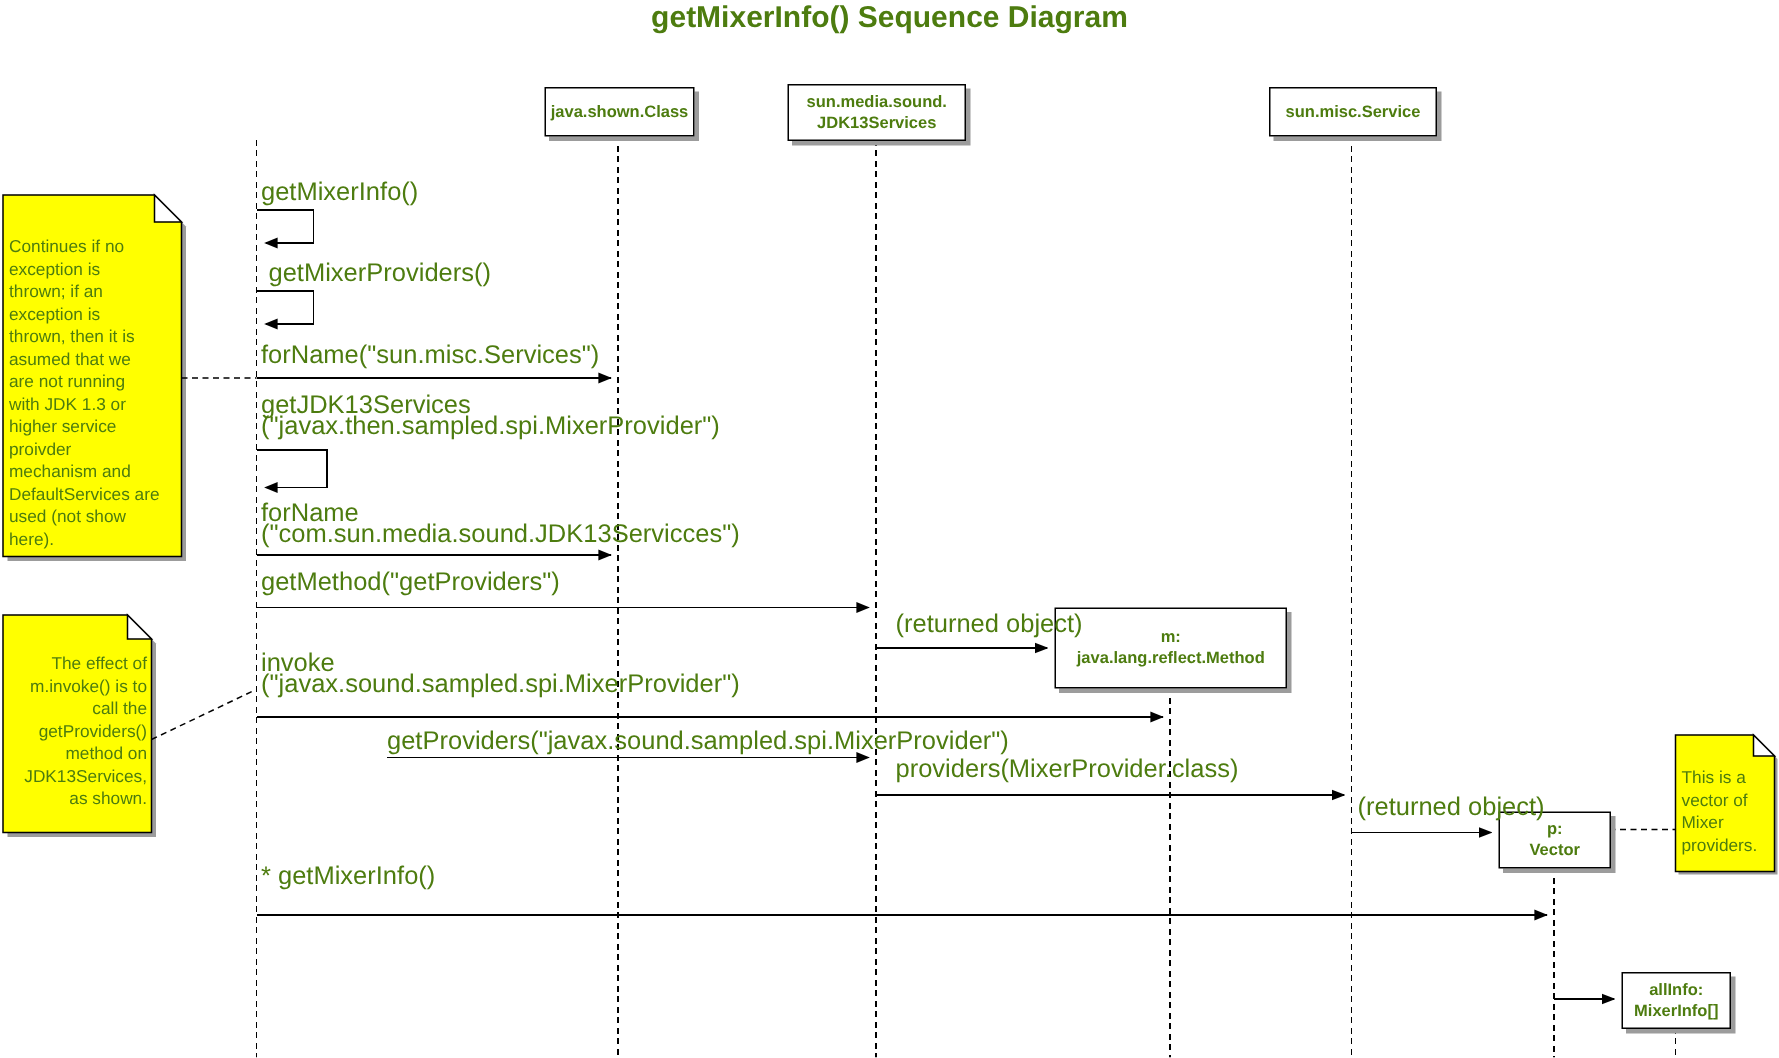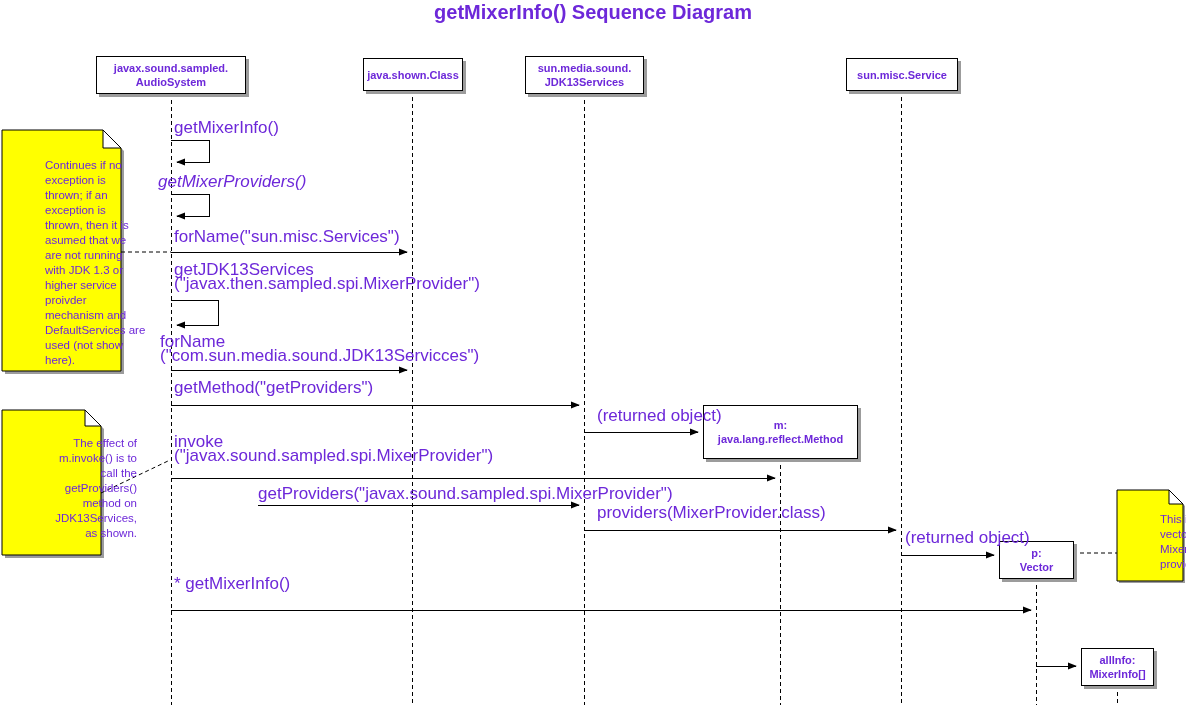--- a/index.html
+++ b/index.html
@@ -1,18 +1,18 @@
 <!DOCTYPE html>
 <html><head>
 <meta charset="utf-8">
 <style>
   html,body { margin:0; padding:0; background:#ffffff; }
   .canvas {
     position:relative; width:1186px; height:705px; background:#ffffff;
-    font-family:"Liberation Sans","DejaVu Sans",sans-serif; color:#6d28d9;
+    font-family:"Liberation Sans","DejaVu Sans",sans-serif; color:#4d7c0f;
     overflow:hidden;
   }
   svg.layer { position:absolute; left:0; top:0; }
   .lifeline { stroke:#000; stroke-width:1; stroke-dasharray:4 3; shape-rendering:crispEdges; }
   .arrow    { stroke:#000; stroke-width:1; fill:none; shape-rendering:crispEdges; }
   .dash     { stroke:#000; stroke-width:1; stroke-dasharray:4 3; fill:none; }
   .nshadow  { fill:#9c9c9c; stroke:none; }
   .nbody    { fill:#ffff00; stroke:#000; stroke-width:1; }
   .nfold    { fill:#ffffff; stroke:#000; stroke-width:1; }
   .title {
@@ -22,21 +22,21 @@
   .pbox, .obox {
     position:absolute; background:#ffffff; border:1px solid #000;
     box-shadow:3px 3px 0 #9c9c9c; display:flex; align-items:center; justify-content:center;
     text-align:center; font-weight:bold; font-size:11px; line-height:14px;
     white-space:pre-line;
   }
   .mlabel {
     position:absolute; font-size:17px; line-height:14px; white-space:pre-line;
   }
   .ntext {
-    position:absolute; font-size:11.5px; line-height:15px; white-space:pre-line;margin-left:39px;
+    position:absolute; font-size:11.5px; line-height:15px; white-space:pre-line;
   }
 </style>
 </head>
 <body>
 
 <div class="canvas">
 
   <svg class="layer" width="1186" height="705">
     <defs>
       <marker id="ah" viewBox="0 0 10 10" markerWidth="9" markerHeight="9" refX="9" refY="5" orient="auto">
@@ -79,40 +79,38 @@
     <path class="nbody" d="M1117,490 L1169,490 L1183,504 L1183,581 L1117,581 Z"></path>
     <path class="nfold" d="M1169,490 L1169,504 L1183,504 Z"></path>
 
     <line class="dash" x1="121" y1="252" x2="171" y2="252"></line>
     <line class="dash" x1="101" y1="493" x2="168" y2="461"></line>
     <line class="dash" x1="1073" y1="553" x2="1117" y2="553"></line>
   </svg>
 
   <div class="title">getMixerInfo() Sequence Diagram</div>
 
-  <div class="pbox" style="left:96px;  top:56px; width:148px; height:36px;">javax.sound.sampled.
-AudioSystem</div>
   <div class="pbox" style="left:363px; top:58px; width:98px;  height:31px;">java.shown.Class</div>
   <div class="pbox" style="left:525px; top:56px; width:117px; height:36px;">sun.media.sound.
 JDK13Services</div>
   <div class="pbox" style="left:846px; top:58px; width:110px; height:31px;">sun.misc.Service</div>
 
   <div class="obox" style="left:703px;  top:405px; width:153px; height:52px;">m:
 java.lang.reflect.Method</div>
   <div class="obox" style="left:999px;  top:541px; width:73px;  height:36px;">p:
 Vector</div>
   <div class="obox" style="left:1081px; top:648px; width:71px;  height:36px;">allInfo:
 MixerInfo[]</div>
 
   <div class="mlabel" style="left:174px; top:121px;">getMixerInfo()</div>
-  <div class="mlabel" style="left:158px; top:175px;font-style:italic;">getMixerProviders()</div>
+  <div class="mlabel" style="left:179px; top:175px;">getMixerProviders()</div>
   <div class="mlabel" style="left:174px; top:230px;">forName("sun.misc.Services")</div>
   <div class="mlabel" style="left:174px; top:263px;">getJDK13Services
 ("javax.then.sampled.spi.MixerProvider")</div>
-  <div class="mlabel" style="left:160px; top:335px;">forName
+  <div class="mlabel" style="left:174px; top:335px;">forName
 ("com.sun.media.sound.JDK13Servicces")</div>
   <div class="mlabel" style="left:174px; top:381px;">getMethod("getProviders")</div>
   <div class="mlabel" style="left:597px; top:409px;">(returned object)</div>
   <div class="mlabel" style="left:174px; top:435px;">invoke
 ("javax.sound.sampled.spi.MixerProvider")</div>
   <div class="mlabel" style="left:258px; top:487px;">getProviders("javax.sound.sampled.spi.MixerProvider")</div>
   <div class="mlabel" style="left:597px; top:506px;">providers(MixerProvider.class)</div>
   <div class="mlabel" style="left:905px; top:531px;">(returned object)</div>
   <div class="mlabel" style="left:174px; top:577px;text-align:center;">* getMixerInfo()</div>
 

